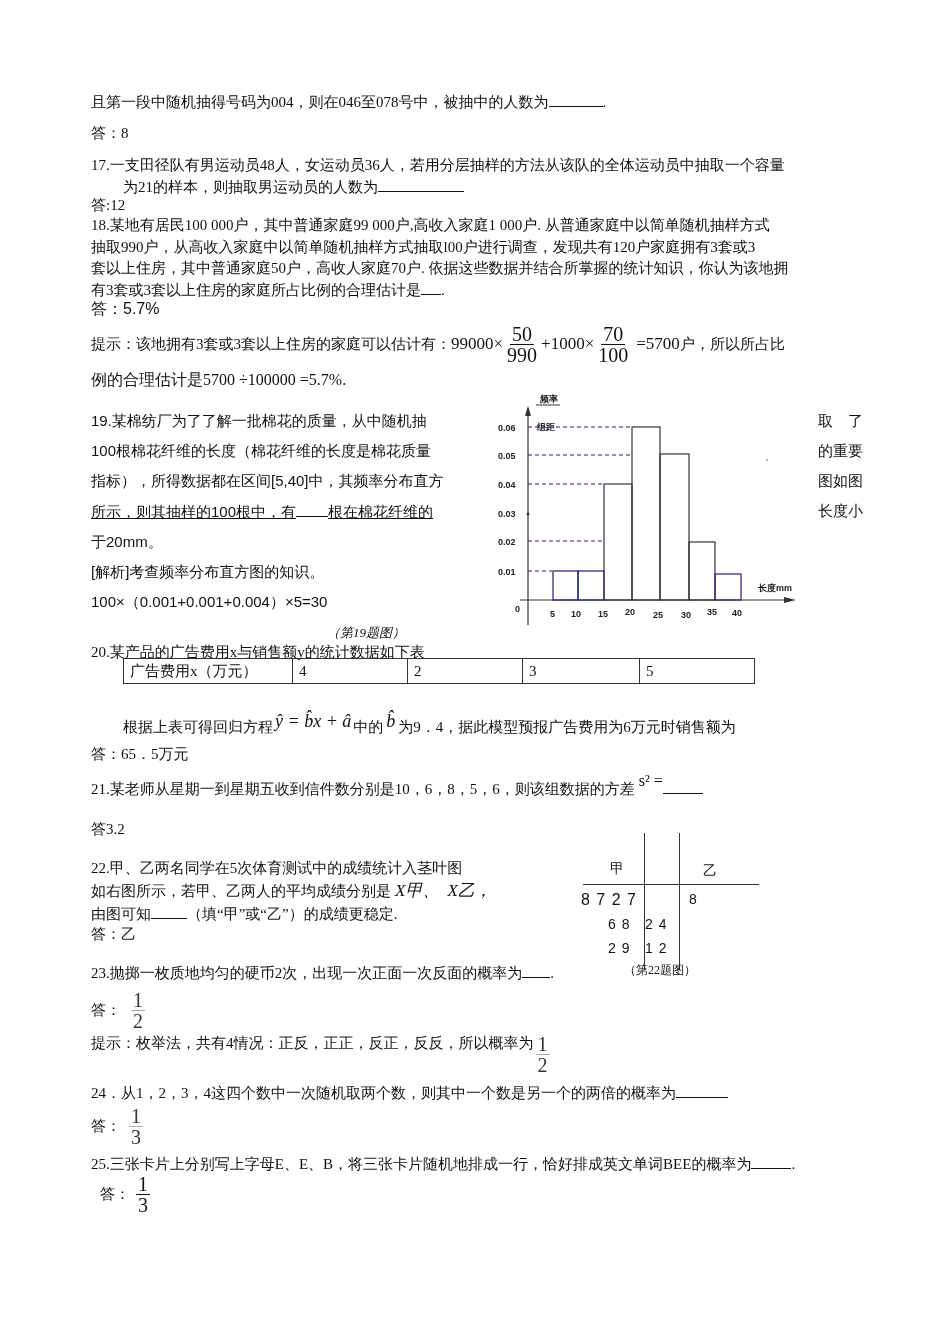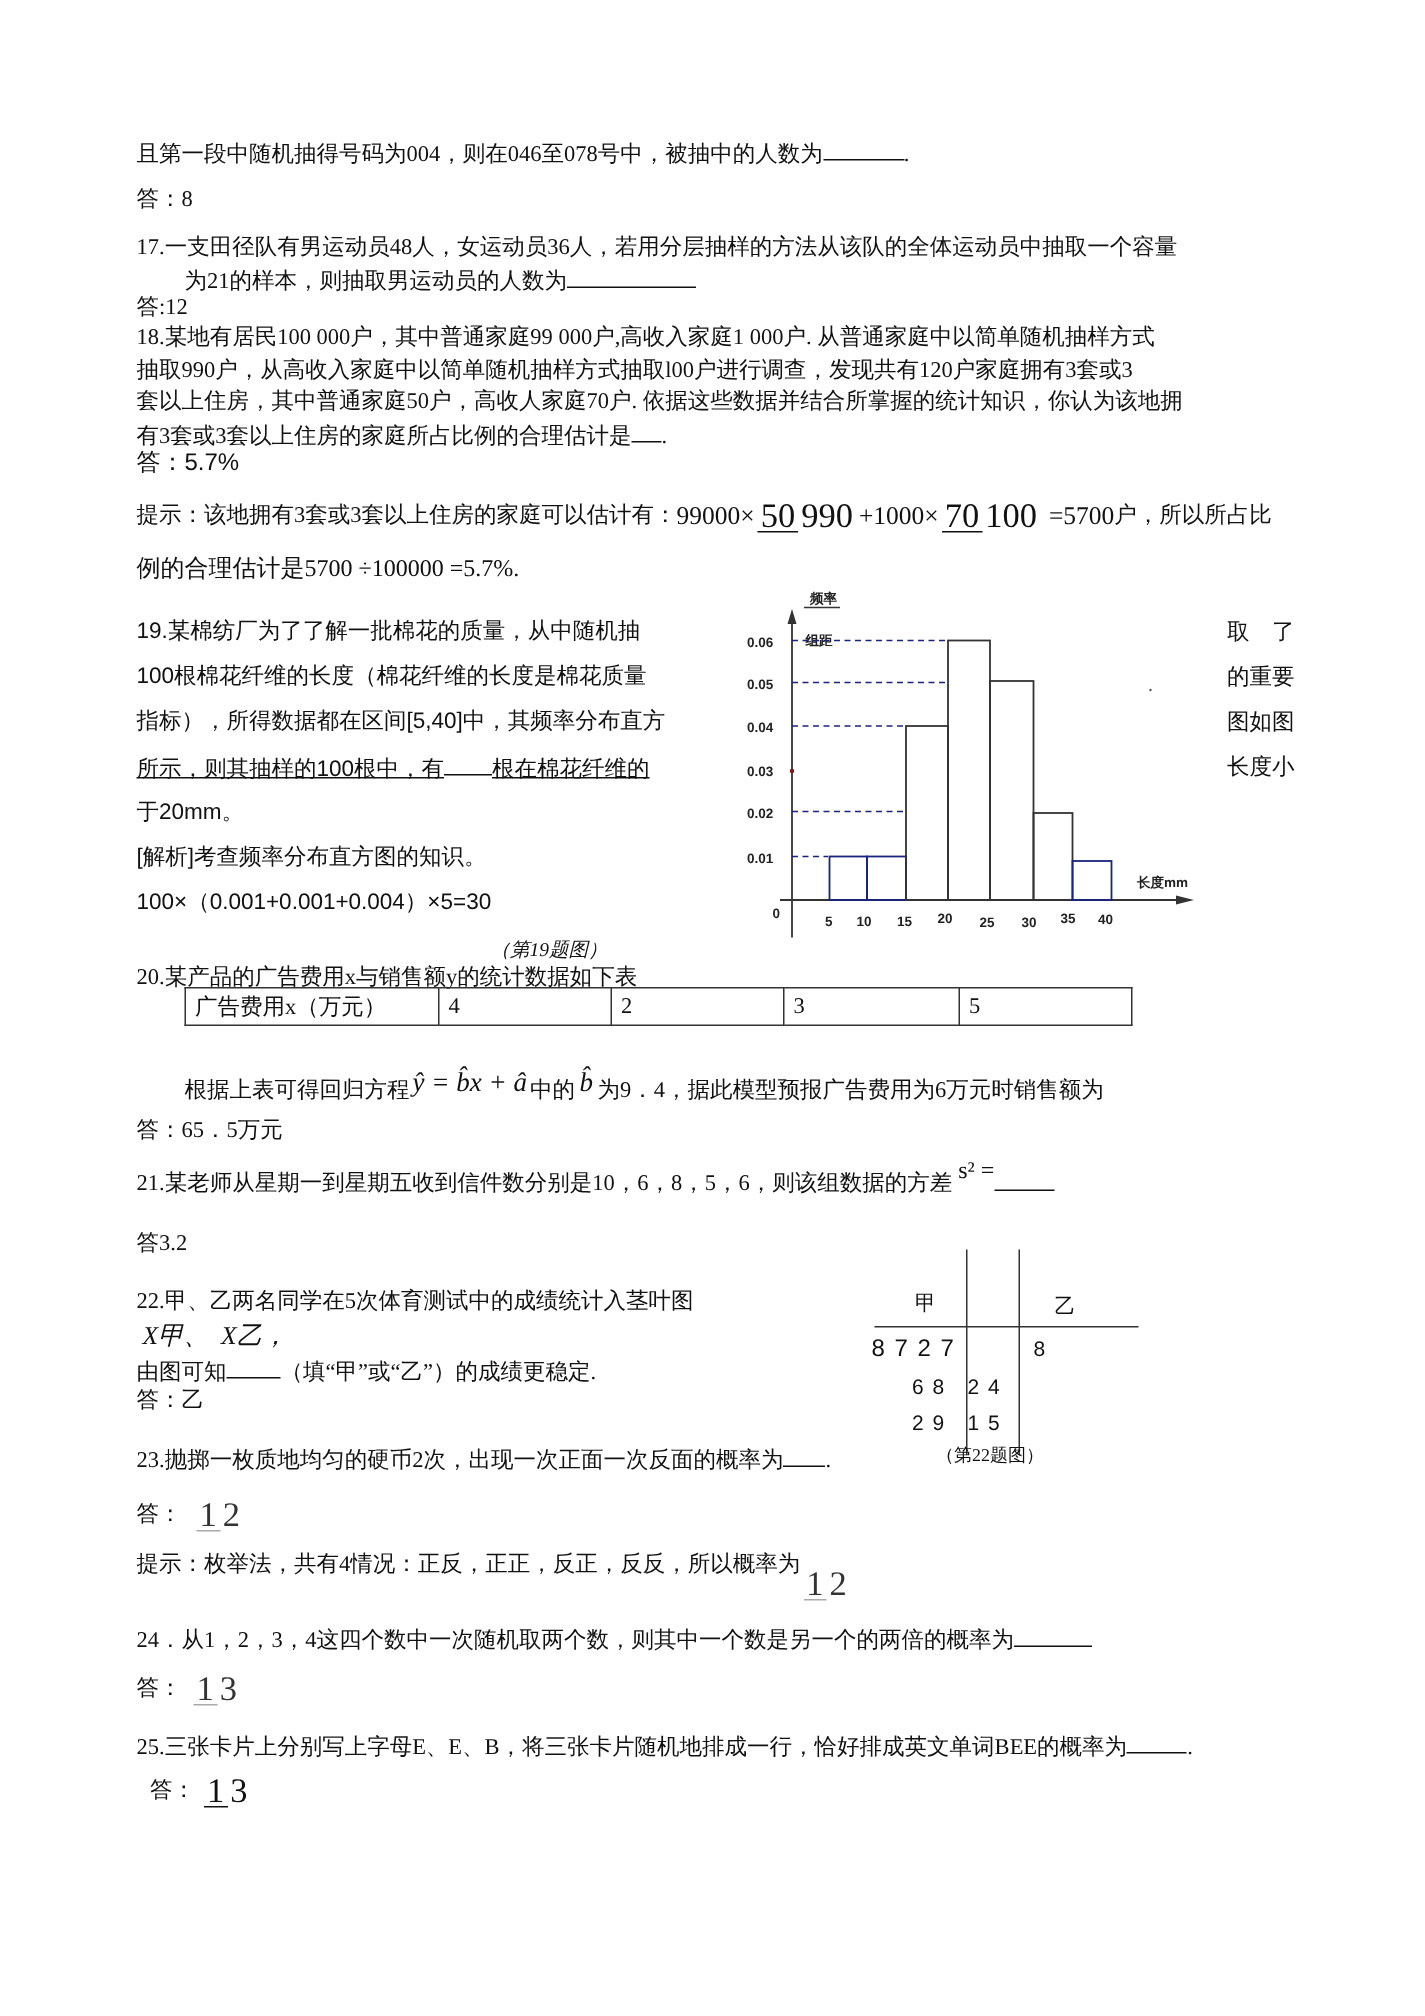--- a/index.html
+++ b/index.html
@@ -1,21 +1,21 @@
 <!DOCTYPE html>
 <html><head>
 <meta charset="utf-8">
 <style>
   html, body { margin:0; padding:0; background:#ffffff; }
   body { width:950px; height:1344px; position:relative; overflow:hidden;
          font-family:"Liberation Serif","DejaVu Serif",serif; color:#111; font-size:15px; }
   .abs { position:absolute; white-space:nowrap; }
   .line { position:absolute; left:91px; white-space:nowrap; font-size:15px; line-height:18px; }
   .u { display:inline-block; border-bottom:1px solid #111; height:14px; vertical-align:baseline; }
-  .frac { display:inline-flex; align-items:center; vertical-align:middle; font-family:"Liberation Serif",serif; font-size:23px; line-height:20px; margin:0 2px; }
+  .frac { display:inline-flex; flex-direction:column; align-items:center; vertical-align:middle; font-family:"Liberation Serif",serif; font-size:20px; line-height:20px; margin:0 2px; }
   .frac .num { border-bottom:1px solid #111; padding:0 2px; }
   .frac .den { padding:0 2px; }
   .sans { font-family:"Liberation Sans","DejaVu Sans",sans-serif; }
   table.t20 { position:absolute; left:123px; top:658px; border-collapse:collapse; font-size:15px; }
   table.t20 td { border:1px solid #333; height:24px; padding:0 6px; }
   .math { font-family:"Liberation Serif",serif; font-style:italic; font-size:18px; }
   svg text { font-family:"Liberation Sans","DejaVu Sans",sans-serif; }
 </style>
 </head>
 <body>
@@ -149,40 +149,41 @@
 
 <div class="line" style="top:780px; display:flex; align-items:flex-end;">
   <span>21.某老师从星期一到星期五收到信件数分别是10，6，8，5，6，则该组数据的方差</span>
   <span style="position:relative; top:-8px; margin-left:4px; font-size:16px;">s² =</span>
   <span class="u" style="width:40px; position:relative; top:-4px;"></span>
 </div>
 <div class="line" style="top:820px;">答3.2</div>
 
 <div class="line" style="top:859px;">22.甲、乙两名同学在5次体育测试中的成绩统计入茎叶图</div>
 <div class="line" style="top:882px; display:flex; align-items:flex-end;">
+  <span>如右图所示，若甲、乙两人的平均成绩分别是</span>
   <span class="math" style="font-size:17px; margin-left:4px;">X甲、</span>
   <span class="math" style="font-size:17px; margin-left:8px;">X乙，</span>
 </div>
 <div class="line" style="top:904px;">
   <span>由图可知</span><span class="u" style="width:36px;"></span><span>（填“甲”或“乙”）的成绩更稳定.</span>
 </div>
 <div class="line" style="top:925px;">答：乙</div>
 
 <div class="abs" style="left:575px; top:833px; width:190px; height:142px;">
   <div class="abs" style="left:69px; top:0; width:1px; height:137px; background:#333;"></div>
   <div class="abs" style="left:104px; top:0; width:1px; height:137px; background:#333;"></div>
   <div class="abs" style="left:8px; top:51px; width:176px; height:1px; background:#333;"></div>
   <div class="abs sans" style="left:35px; top:27px; font-size:14px;">甲</div>
   <div class="abs sans" style="left:128px; top:29px; font-size:14px;">乙</div>
   <div class="abs sans" style="left:6px; top:58px; font-size:16px; letter-spacing:1px;">8 7 2 7</div>
   <div class="abs sans" style="left:114px; top:58px; font-size:14px;">8</div>
   <div class="abs sans" style="left:33px; top:83px; font-size:14px; letter-spacing:1px;">6 8</div>
   <div class="abs sans" style="left:70px; top:83px; font-size:14px; letter-spacing:1px;">2 4</div>
   <div class="abs sans" style="left:33px; top:107px; font-size:14px; letter-spacing:1px;">2 9</div>
-  <div class="abs sans" style="left:70px; top:107px; font-size:14px; letter-spacing:1px;">1 5</div>
+  <div class="abs sans" style="left:70px; top:107px; font-size:14px; letter-spacing:1px;">1 2</div>
 </div>
 <div class="abs" style="left:624px; top:962px; font-size:12px;">（第22题图）</div>
 
 <div class="line" style="top:963px;">
   <span>23.抛掷一枚质地均匀的硬币2次，出现一次正面一次反面的概率为</span><span class="u" style="width:28px;"></span><span>.</span>
 </div>
 <div class="line" style="top:988px; display:flex; align-items:center; height:44px;">
   <span>答：</span>
   <span class="frac" style="margin-left:10px; color:#333;">
       <span class="num" style="border-color:#aaa;">1</span>

